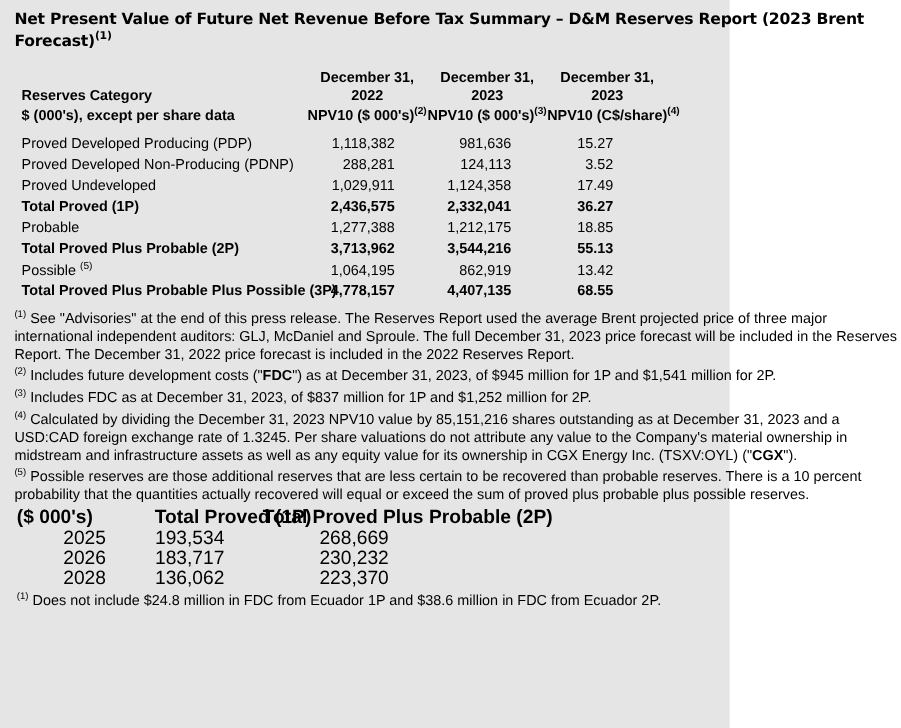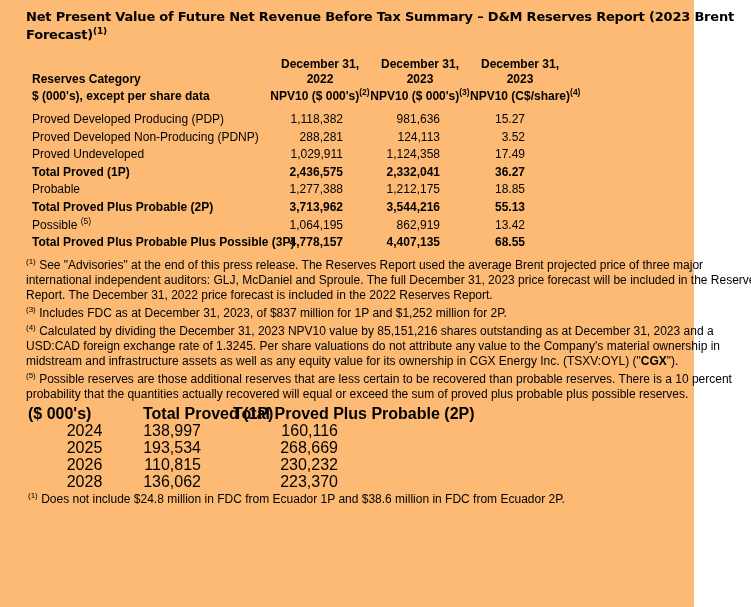--- a/index.html
+++ b/index.html
@@ -1,22 +1,22 @@
 <!DOCTYPE html>
 <html><head>
 <meta charset="utf-8">
 <style>
   * { box-sizing: border-box; }
   html, body { margin: 0; padding: 0; background: #ffffff; overflow: hidden; }
   .page {
-    width: 694px; height: 607px;
-    padding: 6px 26px;
+    width: 608px; height: 607px;
+    padding: 6px 12px;
     font-family: "Liberation Sans", sans-serif;
     color: #000000;
-    background: #fdba74;
+    background: #e5e5e5;
   }
   .doc-title {
     font-family: "DejaVu Sans", sans-serif;
     font-size: 13px; font-weight: bold;
     line-height: 18px;
     margin: 2px 0 0 0;
     letter-spacing: -0.2px;
     width: 740px;
   }
   .doc-title sup { font-size: 9px; }
@@ -141,20 +141,21 @@
         <td class="lbl"><span>Total Proved Plus Probable Plus Possible (3P)</span><sup></sup></td>
         <td class="num col2">4,778,157</td>
         <td class="num col3">4,407,135</td>
         <td class="num col4">68.55</td>
       </tr>
     </tbody>
   </table>
 
   <div class="footnotes">
     <p class="fn"><sup>(1)</sup> <span>See "Advisories" at the end of this press release. The Reserves Report used the average Brent projected price of three major international independent auditors: GLJ, McDaniel and Sproule.  The full December 31, 2023 price forecast will be included in the Reserves Report. The December 31, 2022 price forecast is included in the 2022 Reserves Report.</span></p>
+    <p class="fn"><sup>(2)</sup> <span>Includes future development costs ("</span><span class="b">FDC</span><span>") as at December 31, 2023, of $945 million for 1P and $1,541 million for 2P.</span></p>
     <p class="fn"><sup>(3)</sup> <span>Includes FDC as at December 31, 2023, of $837 million for 1P and $1,252 million for 2P.</span></p>
     <p class="fn"><sup>(4)</sup> <span>Calculated by dividing the December 31, 2023 NPV10 value by 85,151,216 shares outstanding as at December 31, 2023 and a USD:CAD foreign exchange rate of 1.3245. Per share valuations do not attribute any value to the Company's material ownership in midstream and infrastructure assets as well as any equity value for its ownership in CGX Energy Inc. (TSXV:OYL) ("</span><span class="b">CGX</span><span>").</span></p>
     <p class="fn"><sup>(5)</sup> <span>Possible reserves are those additional reserves that are less certain to be recovered than probable reserves. There is a 10 percent probability that the quantities actually recovered will equal or exceed the sum of proved plus probable plus possible reserves.</span></p>
   </div>
 
 
   <table class="fdc-table">
     <colgroup>
       <col style="width:117px">
         <col style="width:90px">
@@ -162,32 +163,27 @@
     </colgroup>
     <thead>
       <tr>
         <th class="p1">($ 000's)</th>
         <th class="c">Total Proved (1P)</th>
         <th class="c">Total Proved Plus Probable (2P)</th>
       </tr>
     </thead>
     <tbody>
       <tr>
-        <td class="period">2024</td>
-        <td class="num f2">138,997</td>
-        <td class="num f3">160,116</td>
-      </tr>
-      <tr>
         <td class="period">2025</td>
         <td class="num f2">193,534</td>
         <td class="num f3">268,669</td>
       </tr>
       <tr>
         <td class="period">2026</td>
-        <td class="num f2">110,815</td>
+        <td class="num f2">183,717</td>
         <td class="num f3">230,232</td>
       </tr>
       <tr>
         <td class="period">2028</td>
         <td class="num f2">136,062</td>
         <td class="num f3">223,370</td>
       </tr>
     </tbody>
   </table>
 

